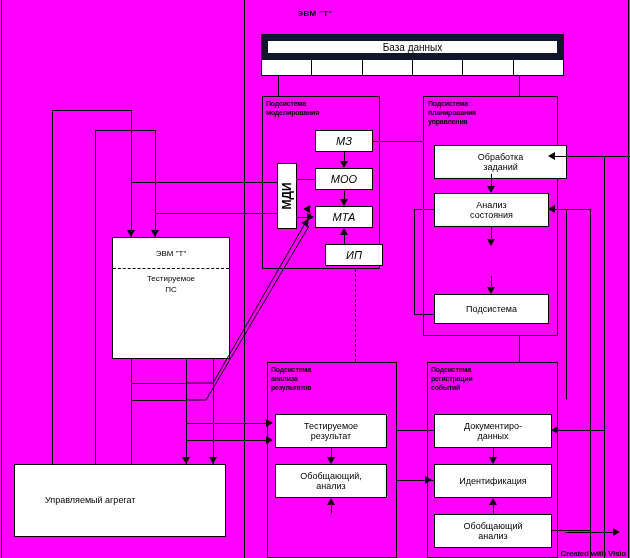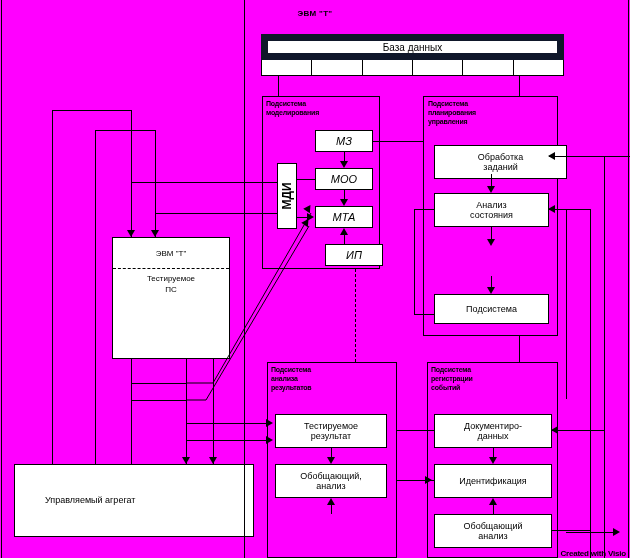--- a/index.html
+++ b/index.html
@@ -291,21 +291,21 @@
   <div class="vline" style="left:493px; top:505px; height:9px;"></div>
   <div class="arr arr-up" style="left:489px; top:498px;"></div>
 
   <div class="two-part" style="left:112px; top:237px; width:118px; height:122px;">
     <div class="tp-top">ЭВМ "Т"</div>
     <div class="tp-div"></div>
     <div class="tp-body" style="white-space:pre-line;">Тестируемое
 ПС</div>
   </div>
 
-  <div class="box f9" style="left:14px; top:464px; width:240px; height:73px; justify-content:flex-start; padding-left:30px;">Управляемый агрегат</div>
+  <div class="box f9" style="left:14px; top:464px; width:212px; height:73px; justify-content:flex-start; padding-left:30px;">Управляемый агрегат</div>
 
   <div class="vline" style="left:52px; top:110px; height:354px;"></div>
   <div class="vline" style="left:95px; top:130px; height:334px;"></div>
   <div class="vline" style="left:131px; top:110px; height:127px;"></div>
   <div class="vline" style="left:155px; top:130px; height:107px;"></div>
 
   <div class="hline" style="left:52px; top:110px; width:79px;"></div>
   <div class="hline" style="left:95px; top:130px; width:60px;"></div>
 
   <div class="arr arr-down" style="left:127px; top:230px;"></div>

